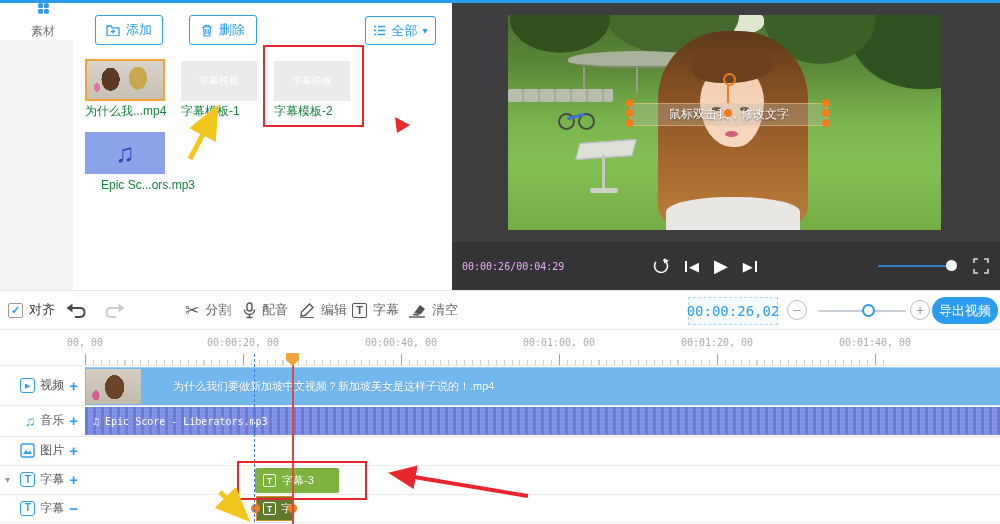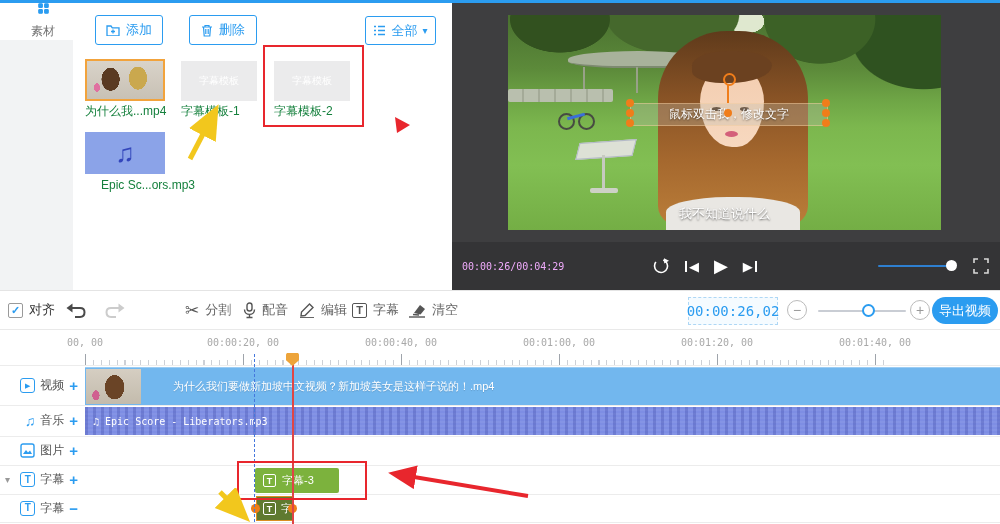--- a/index.html
+++ b/index.html
@@ -257,21 +257,20 @@
       <span class="hdl" style="left:118px;top:84px;"></span>
       <span class="hdl" style="left:118px;top:94px;"></span>
       <span class="hdl" style="left:118px;top:104px;"></span>
       <span class="hdl" style="left:314px;top:84px;"></span>
       <span class="hdl" style="left:314px;top:94px;"></span>
       <span class="hdl" style="left:314px;top:104px;"></span>
       <span class="hdl" style="left:216px;top:94px;"></span>
       <div class="abs rot-line"></div>
       <div class="abs rot-ring"></div>
 
-      <div class="abs vsub">我不知道说什么</div>
     </div>
 
     <div class="abs pbar">
       <div class="abs ptime">00:00:26/00:04:29</div>
       <div class="abs pctrls">
         <span class="pcbtn">
           <svg width="18" height="18" viewBox="0 0 18 18">
             <circle cx="9" cy="9" r="6.5" fill="none" stroke="#fff" stroke-width="1.6" stroke-dasharray="32 9" transform="rotate(-70 9 9)"></circle>
             <polygon points="12,1.2 17,3.8 12.2,6.4" fill="#fff"></polygon>
           </svg>

